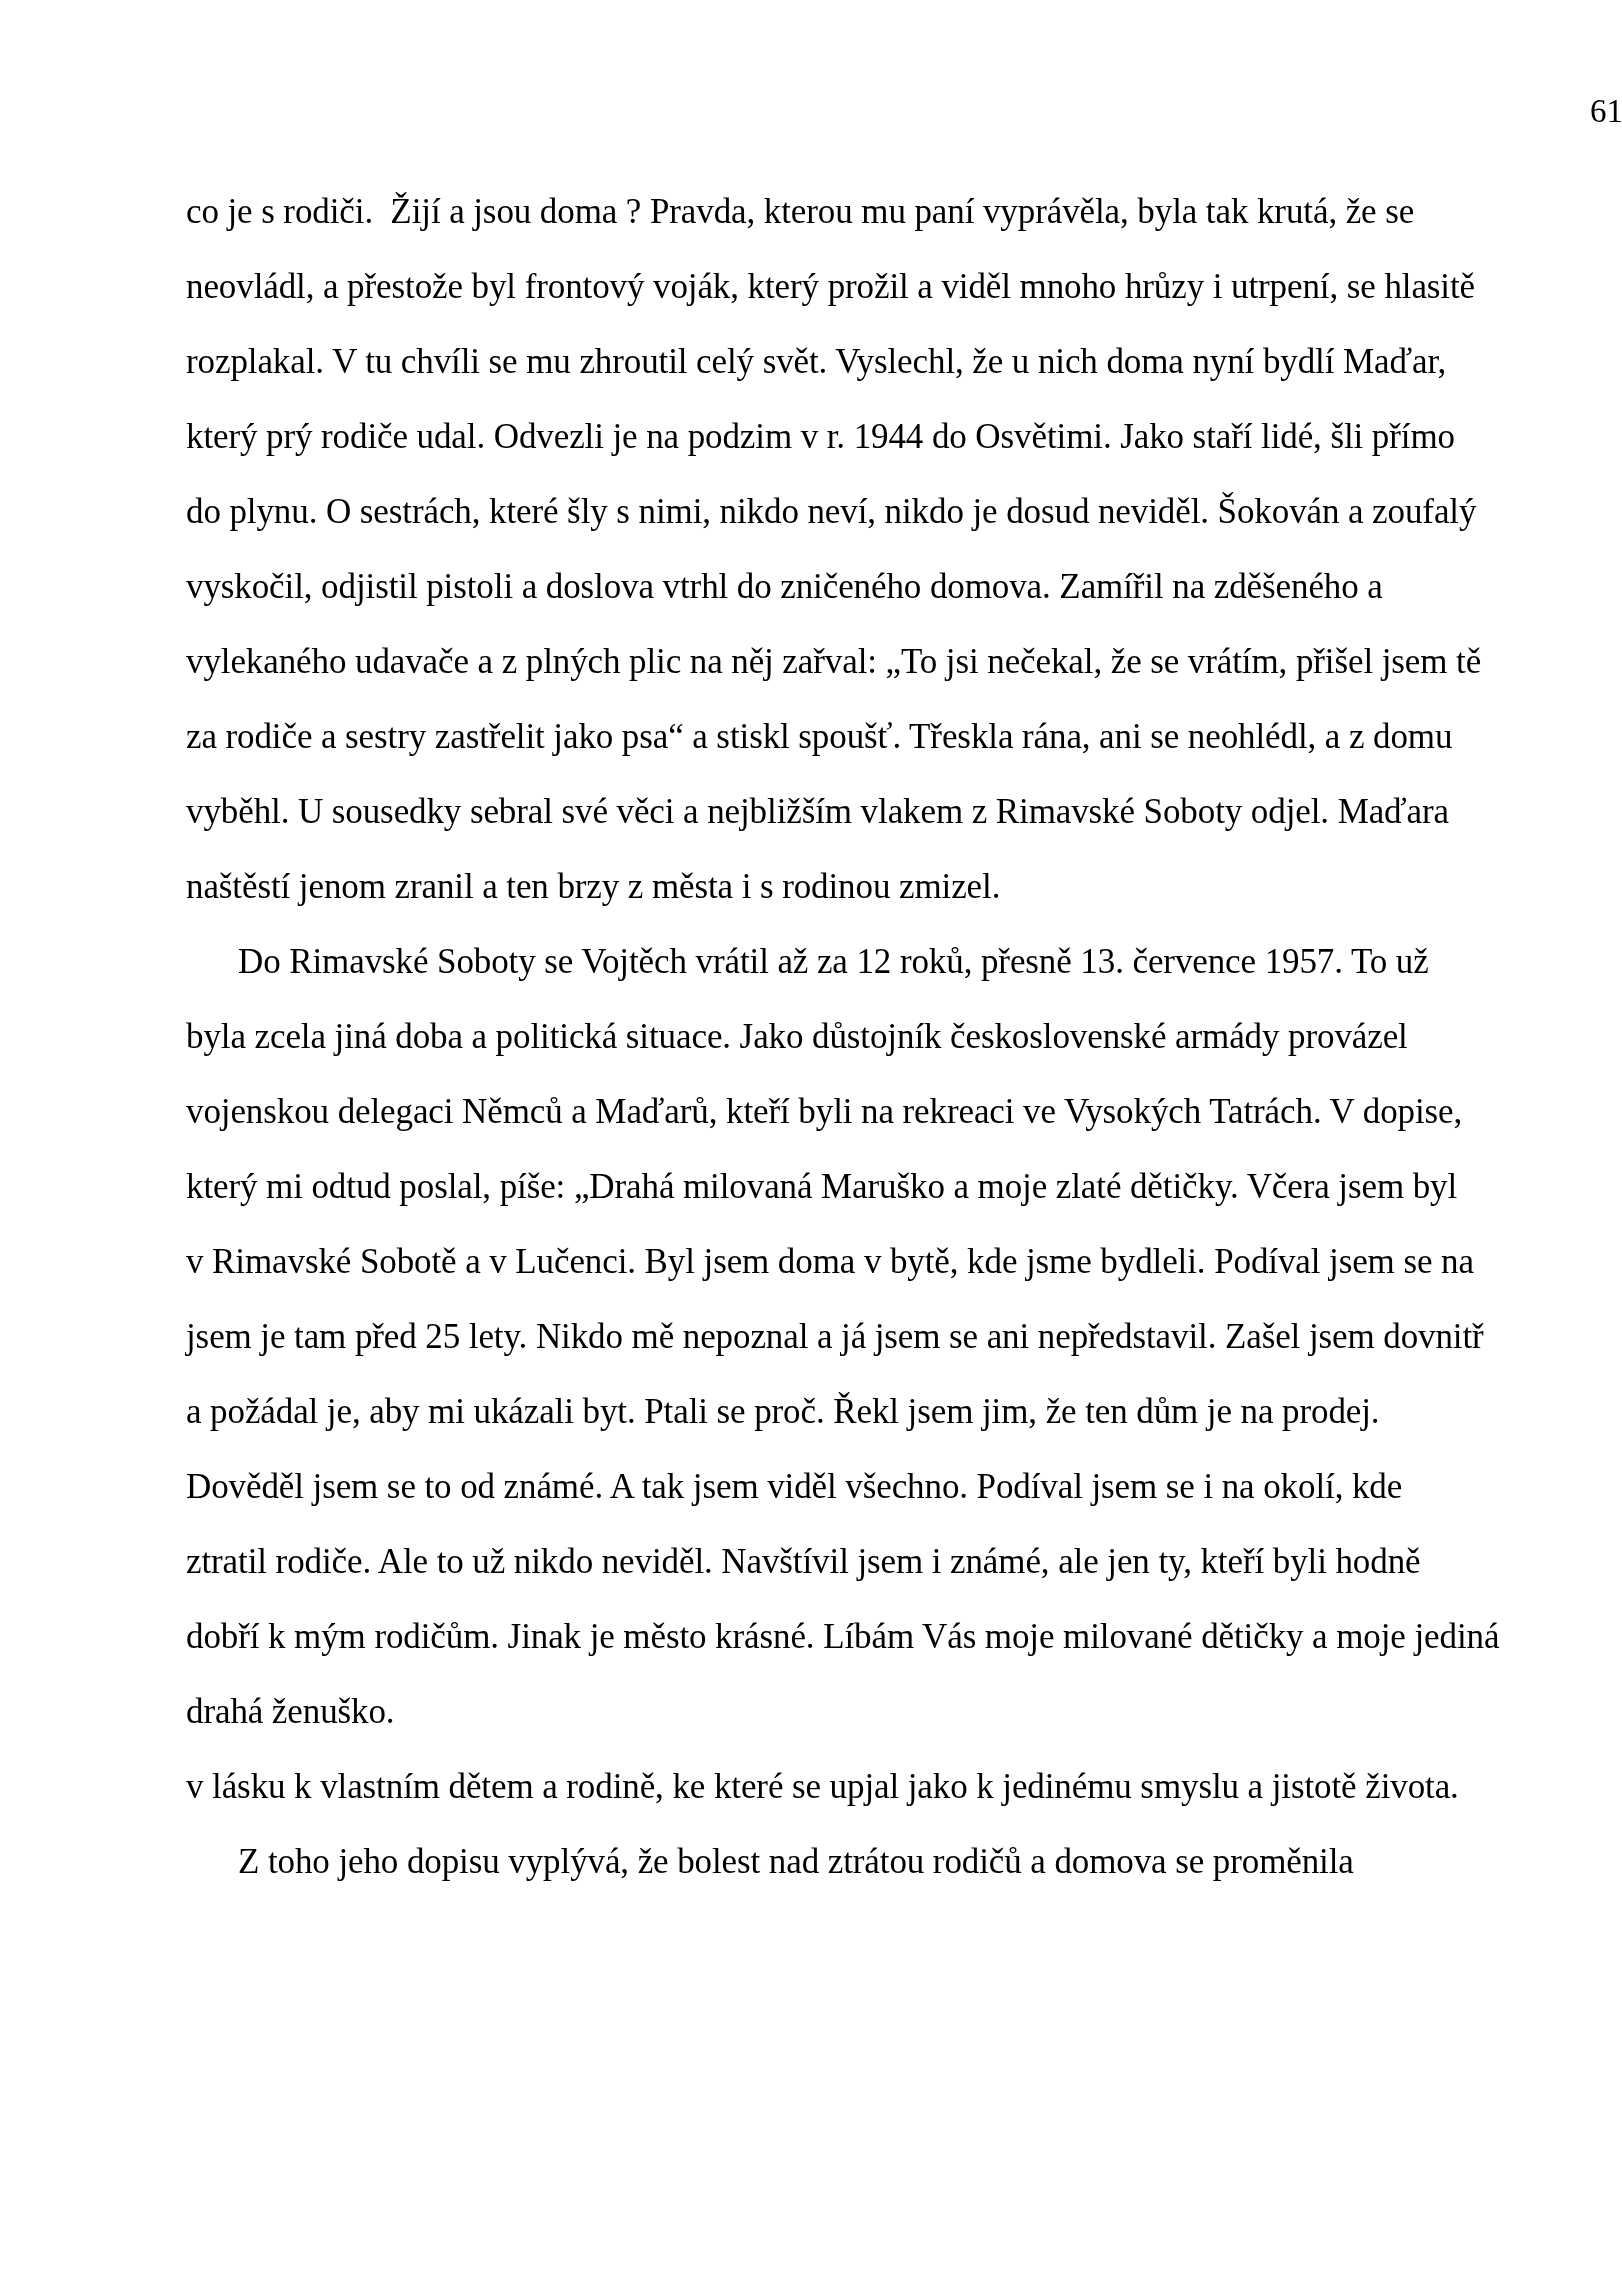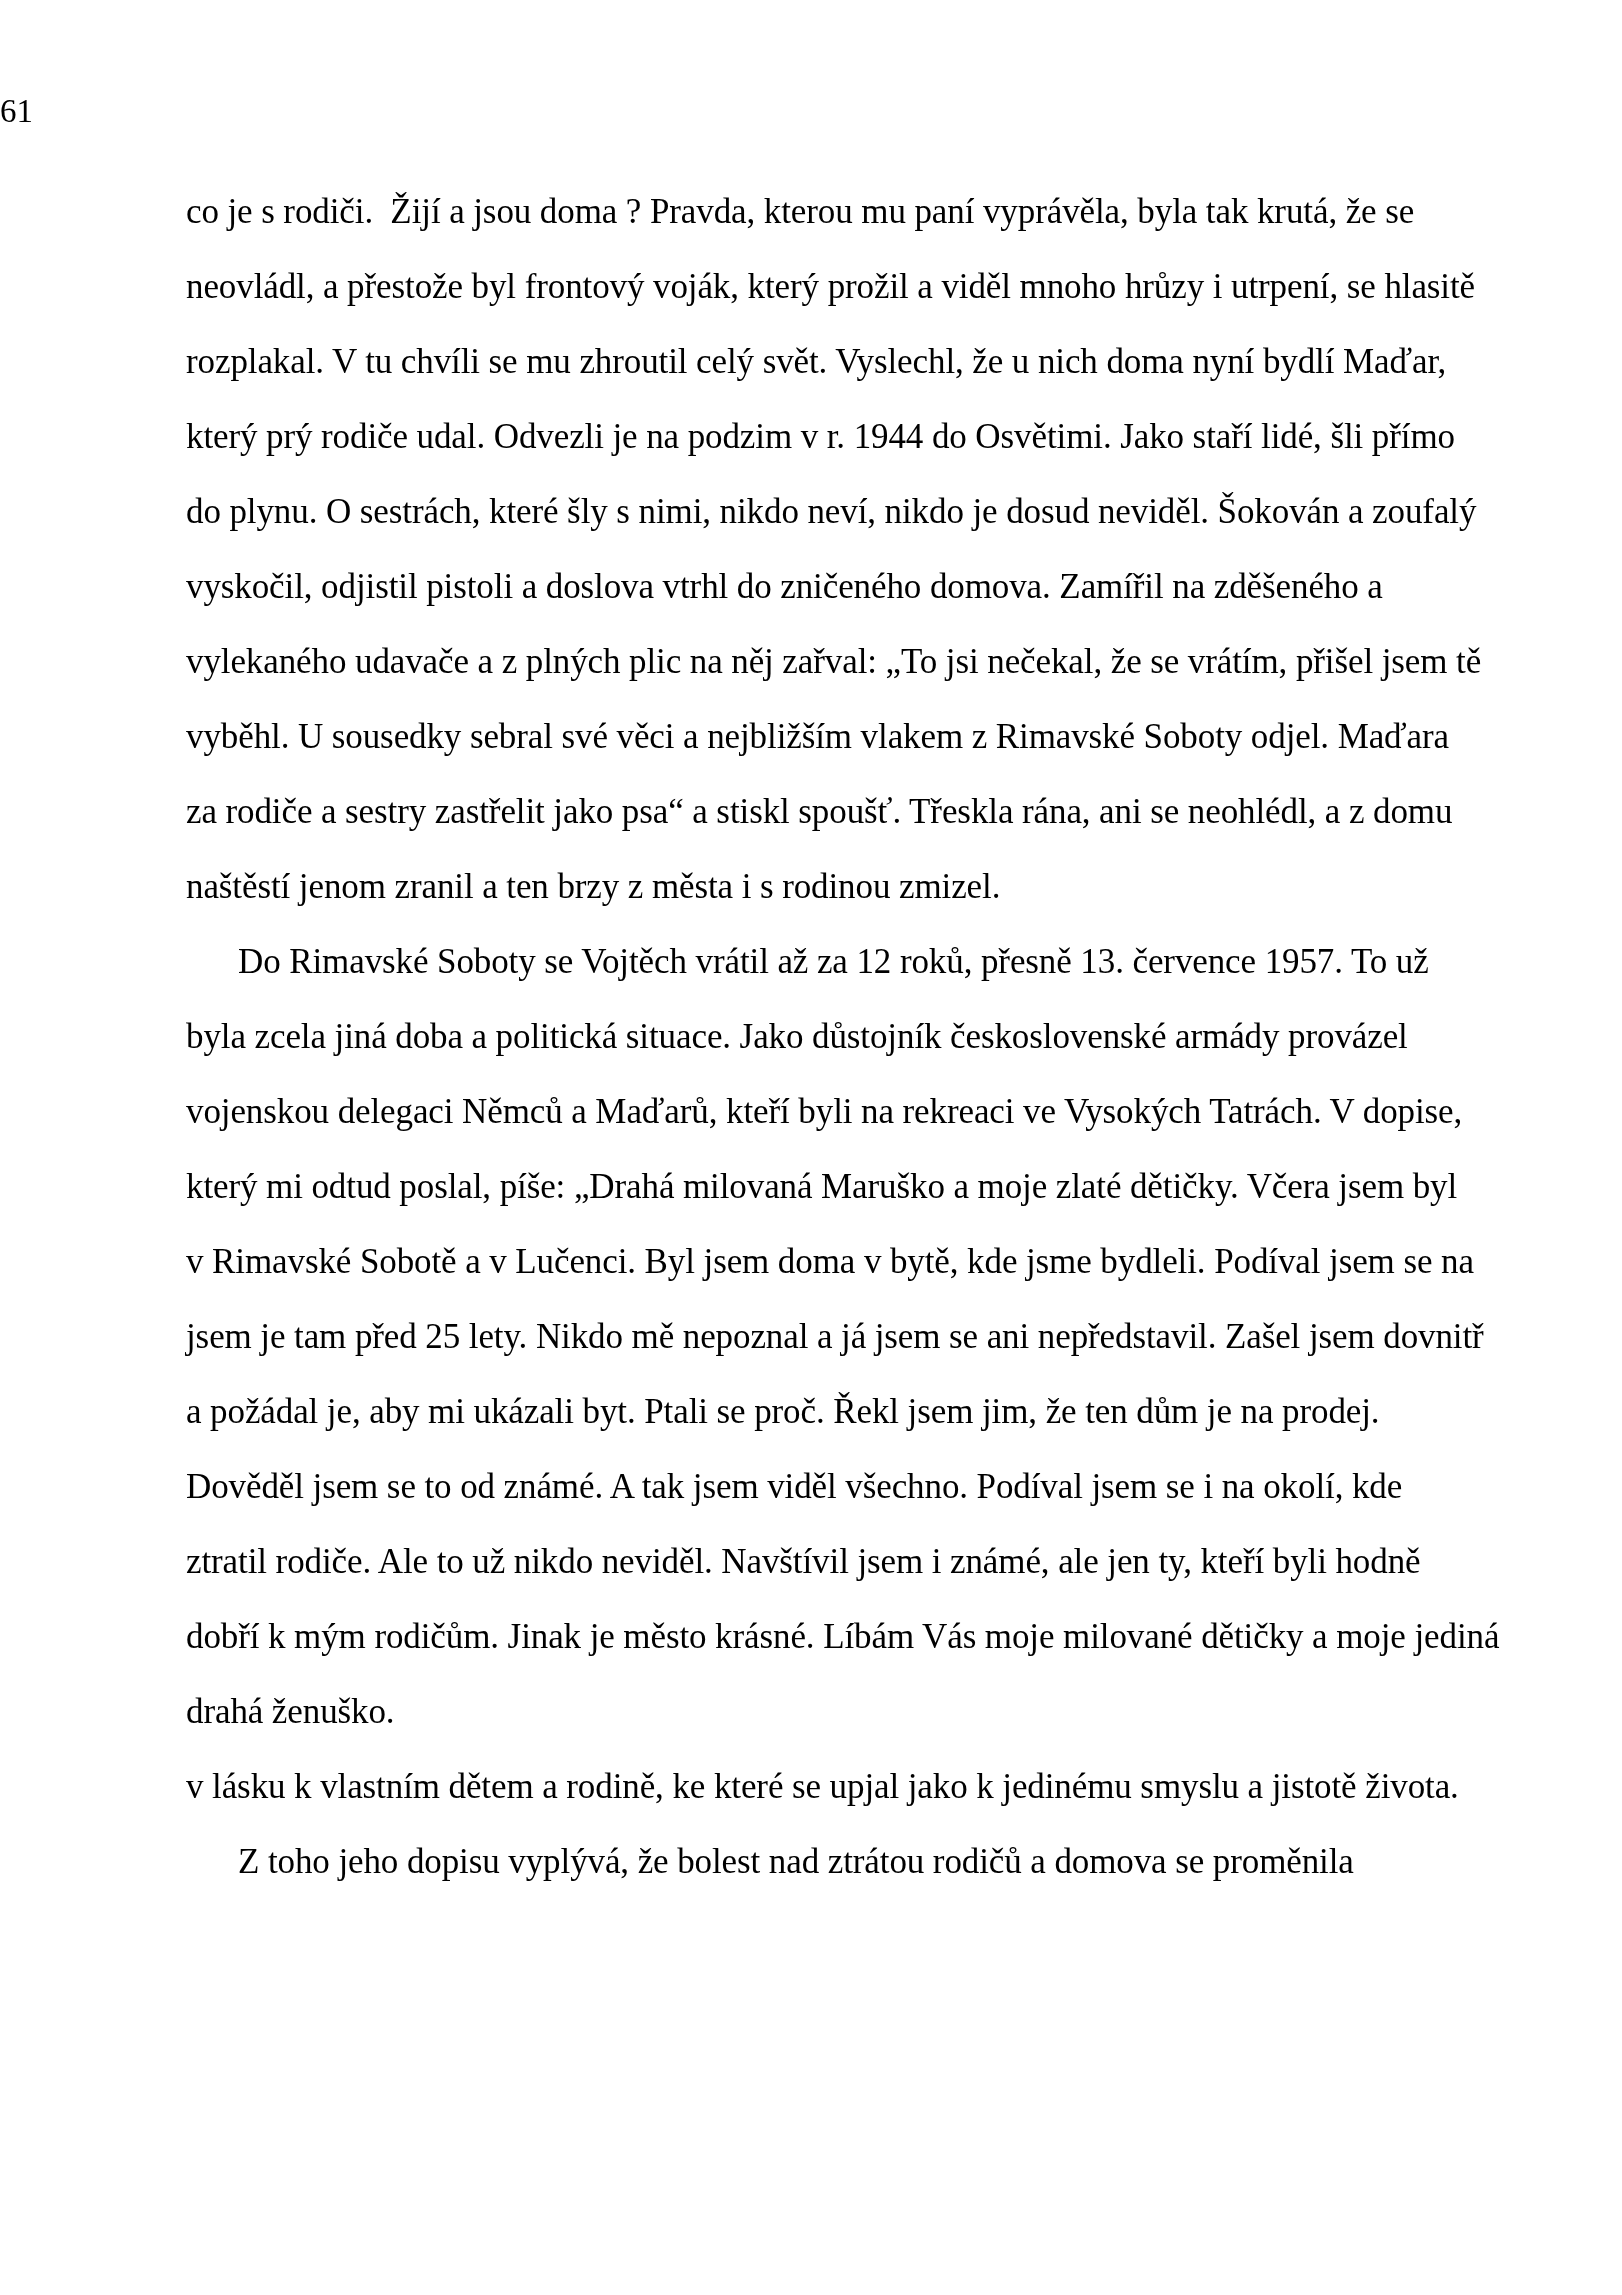--- a/index.html
+++ b/index.html
@@ -14,21 +14,21 @@
     background: #ffffff;
     color: #000000;
     font-family: "Liberation Serif", "DejaVu Serif", serif;
     overflow: hidden;
   }
   .page-number {
     position: absolute;
     top: 95px;
     left: 0;
     width: 100%;
-    text-align: left;
+    text-align: right;
     font-size: 33px;
     line-height: 33px;
   }
   .text-block {
     position: absolute;
     top: 174px;
     left: 186px;
     width: 1273px;
     font-size: 35px;
     line-height: 75px;
@@ -47,22 +47,22 @@
 <div class="page">
   <div class="page-number">61</div>
   <div class="text-block">
     <div class="line">co je s rodiči.  Žijí a jsou doma ? Pravda, kterou mu paní vyprávěla, byla tak krutá, že se</div>
     <div class="line">neovládl, a přestože byl frontový voják, který prožil a viděl mnoho hrůzy i utrpení, se hlasitě</div>
     <div class="line">rozplakal. V tu chvíli se mu zhroutil celý svět. Vyslechl, že u nich doma nyní bydlí Maďar,</div>
     <div class="line">který prý rodiče udal. Odvezli je na podzim v r. 1944 do Osvětimi. Jako staří lidé, šli přímo</div>
     <div class="line">do plynu. O sestrách, které šly s nimi, nikdo neví, nikdo je dosud neviděl. Šokován a zoufalý</div>
     <div class="line">vyskočil, odjistil pistoli a doslova vtrhl do zničeného domova. Zamířil na zděšeného a</div>
     <div class="line">vylekaného udavače a z plných plic na něj zařval: „To jsi nečekal, že se vrátím, přišel jsem tě</div>
+    <div class="line">za rodiče a sestry zastřelit jako psa“ a stiskl spoušť. Třeskla rána, ani se neohlédl, a z domu</div>
     <div class="line">vyběhl. U sousedky sebral své věci a nejbližším vlakem z Rimavské Soboty odjel. Maďara</div>
-    <div class="line">za rodiče a sestry zastřelit jako psa“ a stiskl spoušť. Třeskla rána, ani se neohlédl, a z domu</div>
     <div class="line">naštěstí jenom zranil a ten brzy z města i s rodinou zmizel.</div>
     <div class="line indent">Do Rimavské Soboty se Vojtěch vrátil až za 12 roků, přesně 13. července 1957. To už</div>
     <div class="line">byla zcela jiná doba a politická situace. Jako důstojník československé armády provázel</div>
     <div class="line">vojenskou delegaci Němců a Maďarů, kteří byli na rekreaci ve Vysokých Tatrách. V dopise,</div>
     <div class="line">který mi odtud poslal, píše: „Drahá milovaná Maruško a moje zlaté dětičky. Včera jsem byl</div>
     <div class="line">v Rimavské Sobotě a v Lučenci. Byl jsem doma v bytě, kde jsme bydleli. Podíval jsem se na</div>
     <div class="line">jsem je tam před 25 lety. Nikdo mě nepoznal a já jsem se ani nepředstavil. Zašel jsem dovnitř</div>
     <div class="line">a požádal je, aby mi ukázali byt. Ptali se proč. Řekl jsem jim, že ten dům je na prodej.</div>
     <div class="line">Dověděl jsem se to od známé. A tak jsem viděl všechno. Podíval jsem se i na okolí, kde</div>
     <div class="line">ztratil rodiče. Ale to už nikdo neviděl. Navštívil jsem i známé, ale jen ty, kteří byli hodně</div>

